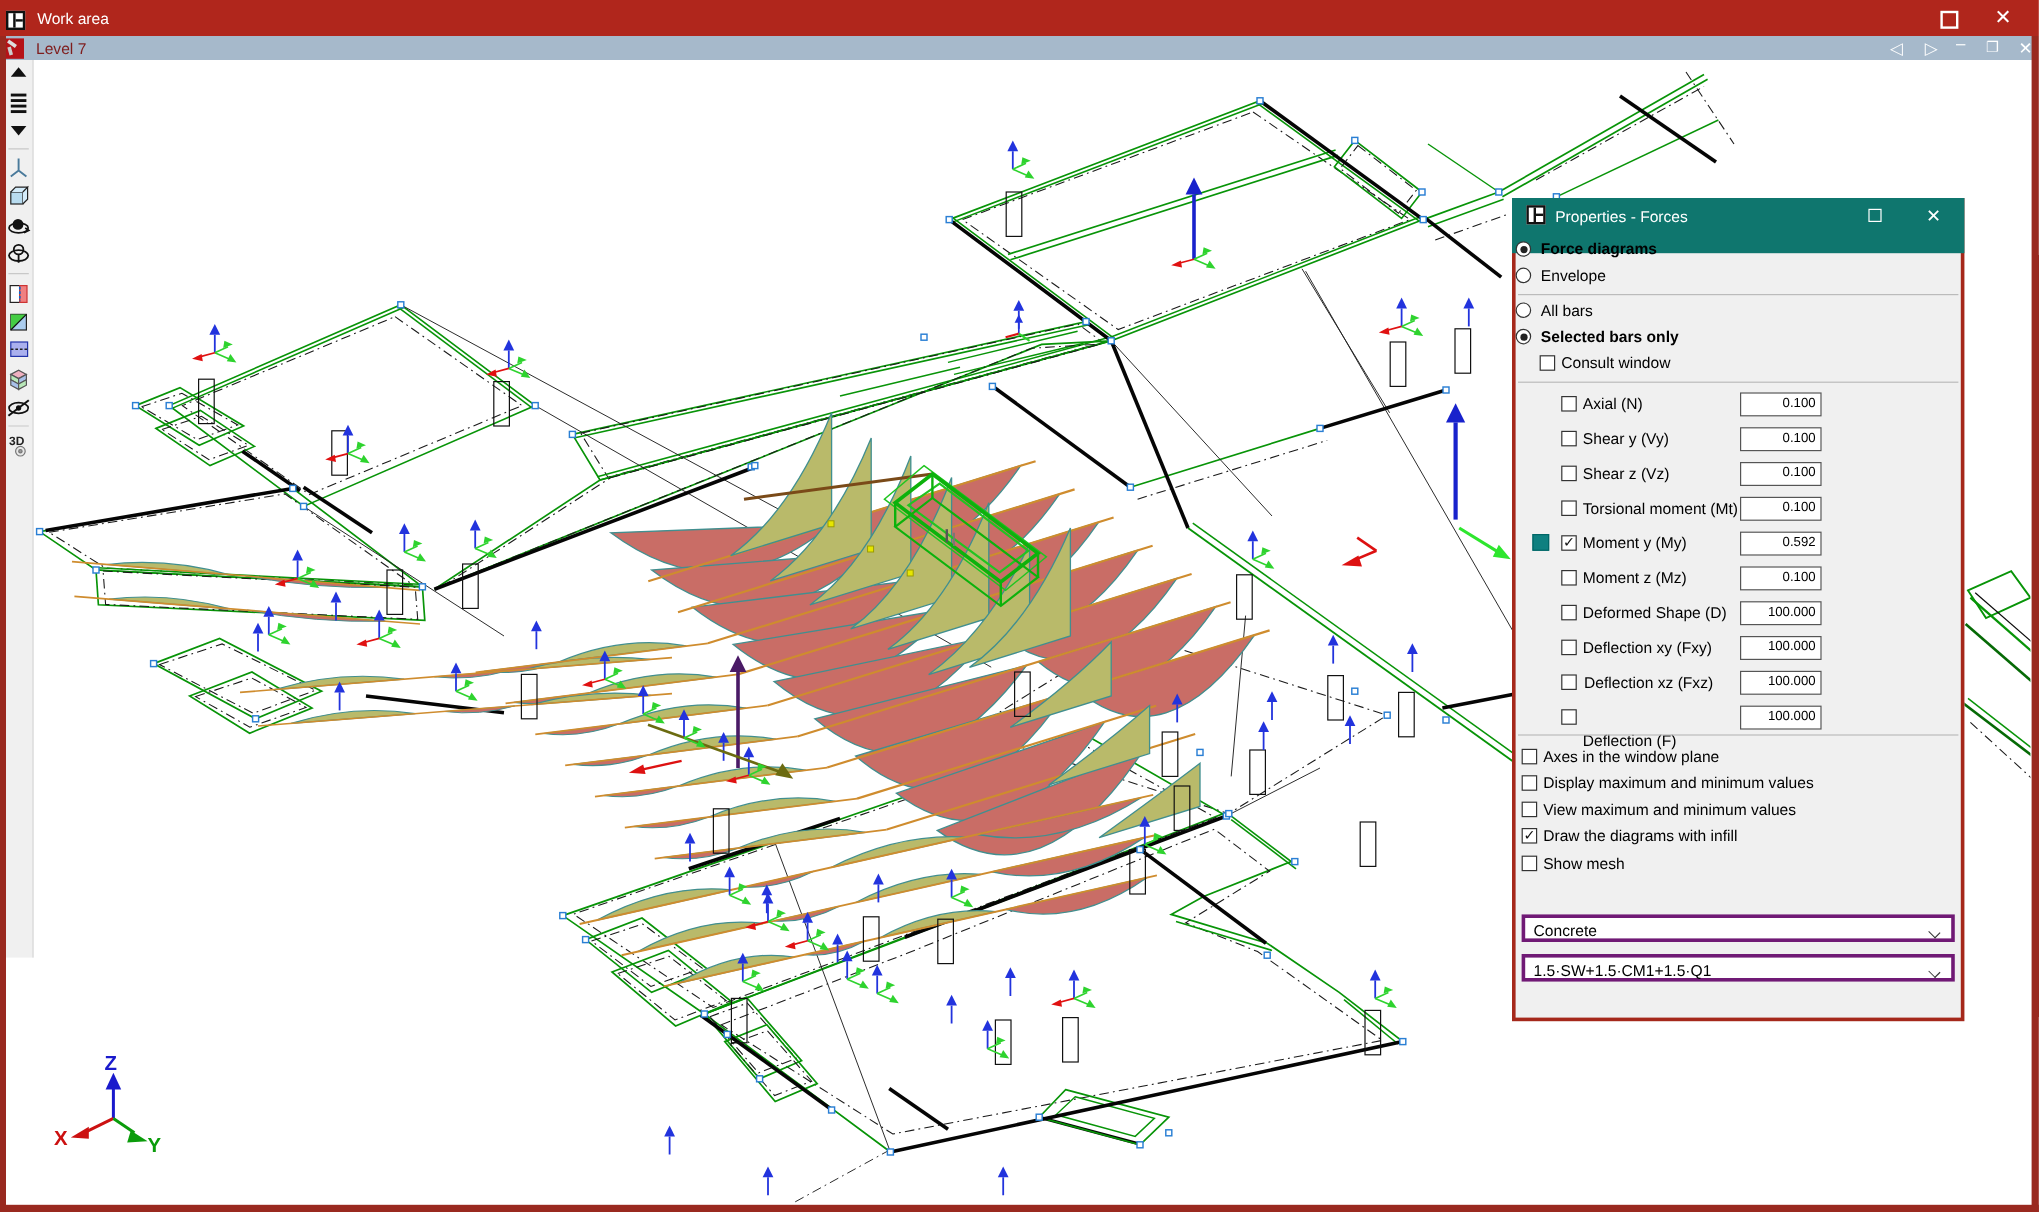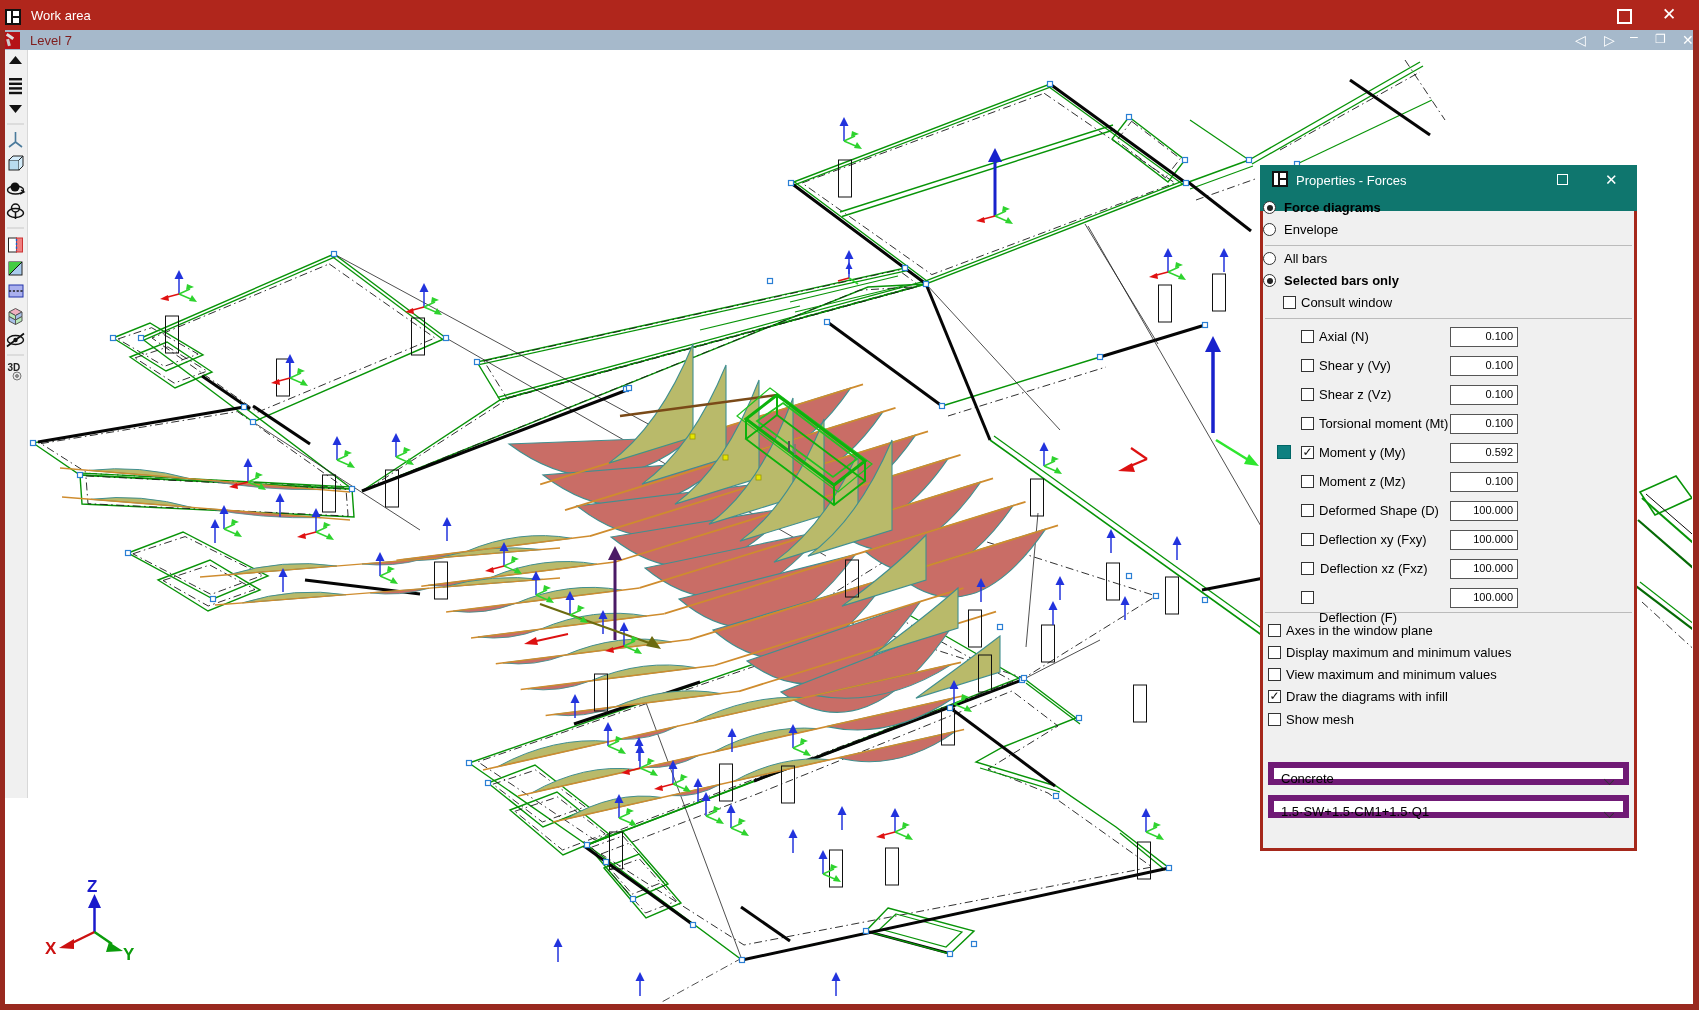--- a/index.html
+++ b/index.html
@@ -30,21 +30,21 @@
 .dlg-logo:after{content:"";position:absolute;left:6px;top:4.8px;width:6px;height:2.6px;background:#111;}
 .dlg-max{position:absolute;left:297px;top:9px;width:9px;height:9px;border:1.5px solid #fff;}
 .dlg-x{position:absolute;left:345px;top:6px;color:#fff;font-size:15px;}
 .row{position:absolute;font-size:13px;color:#000;white-space:nowrap;}
 .rad{position:absolute;width:13px;height:13px;border:1px solid #333;border-radius:50%;background:#fff;box-sizing:border-box;}
 .rad.on:before{content:"";position:absolute;left:2.5px;top:2.5px;width:6px;height:6px;border-radius:50%;background:#222;}
 .cb{position:absolute;width:13px;height:13px;border:1px solid #333;background:#fff;box-sizing:border-box;}
 .cb.on:before{content:"\2713";position:absolute;left:0.5px;top:-2px;font-size:12px;color:#111;}
 .sep{position:absolute;height:1px;background:#bbb;}
 .inp{position:absolute;width:68px;height:20px;border:1px solid #555;background:#fff;box-sizing:border-box;font-size:11px;text-align:right;padding:2px 4px 0 0;}
-.combo{position:absolute;height:23px;border:6px solid #701a75;background:#fff;box-sizing:border-box;font-size:13px;padding:3px 0 0 7px;}
+.combo{position:absolute;height:23px;border:3px solid #701a75;background:#fff;box-sizing:border-box;font-size:13px;padding:3px 0 0 7px;}
 .combo:after{content:"";position:absolute;right:10px;top:8px;width:7px;height:7px;border-right:1.6px solid #333;border-bottom:1.6px solid #333;transform:rotate(45deg) scaleY(0.8);}
 .gband{position:absolute;background:#d9d9d9;font-size:13px;padding:4px 0 0 8px;box-sizing:border-box;}
 .bold{font-weight:bold;}
 .teal{position:absolute;width:14px;height:14px;background:#0e8080;border:1px solid #066;box-sizing:border-box;}
 </style>
 </head>
 <body>
 <div class="canvas" id="canvas">
 <svg width="1664" height="951" viewBox="28 52 1664 951">
 <polygon points="334.0,254.0 446.0,338.0 253.0,422.0 141.0,338.0" fill="none" stroke="#089408" stroke-width="1.4"></polygon>

